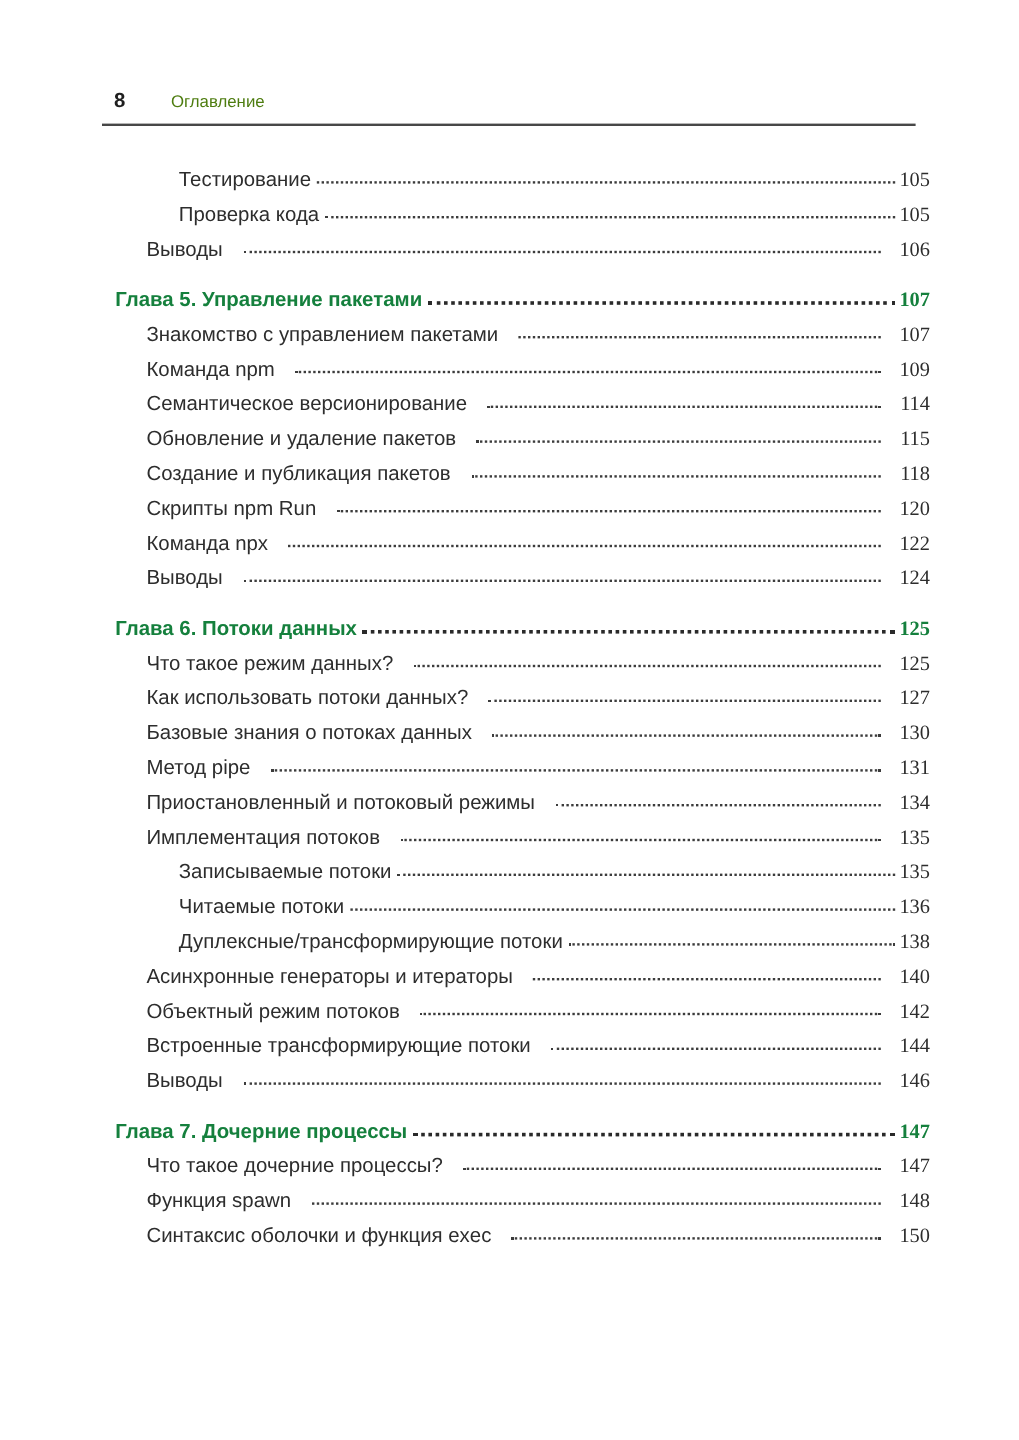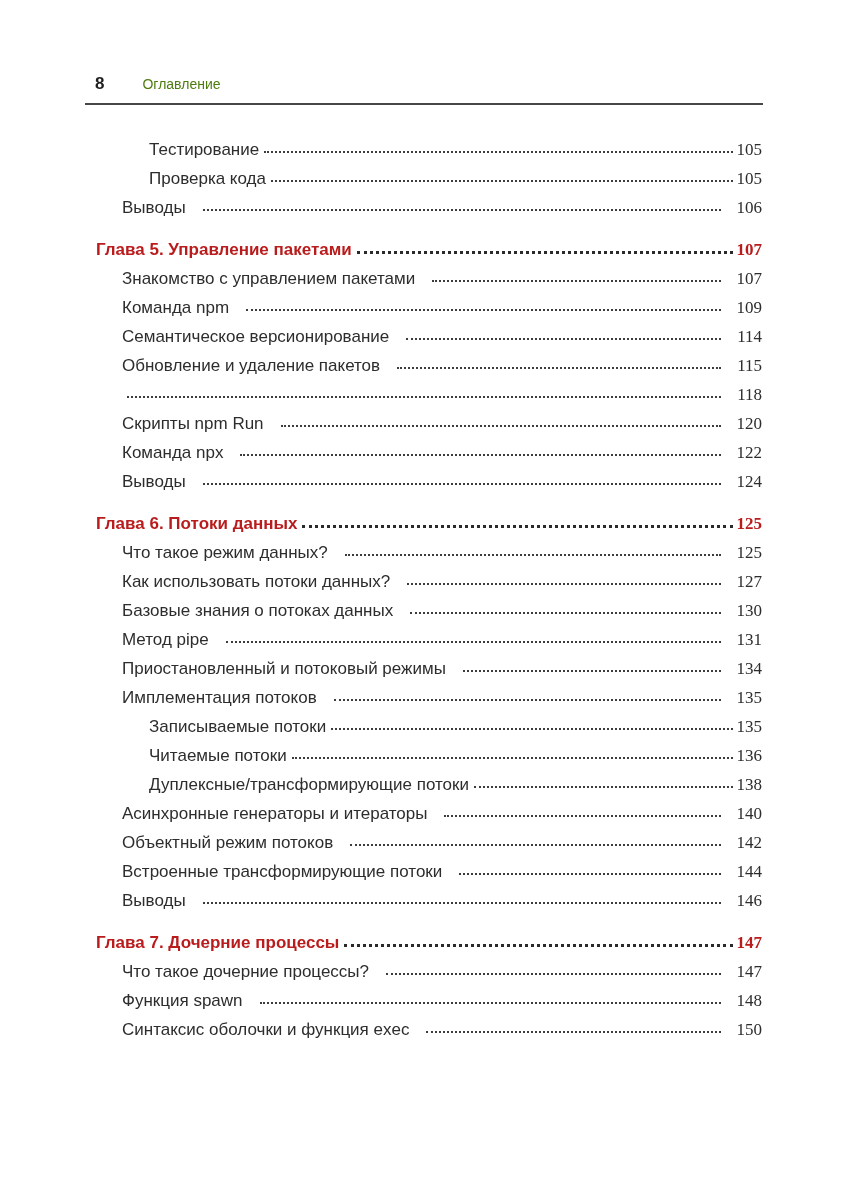--- a/index.html
+++ b/index.html
@@ -36,21 +36,21 @@
   .htitle {
     font-size: 14px;
     margin-left: 38px;
     color: #4d7c0f;
   }
   
   .toc {
     position: absolute;
     top: 111px;
     left: 96px;
-    right: 87px;
+    right: 74px;
     padding-top: 24px;
   }
   .row {
     display: flex;
     align-items: baseline;
     line-height: 29px;
     font-size: 17px;
     white-space: nowrap;
   }
   .row .label { flex: 0 0 auto; }
@@ -59,21 +59,21 @@
     min-width: 12px;
     border-bottom: 2px dotted #3c3c3c;
     margin: 0 4px 0 5px;
     position: relative;
     top: -2px;
   }
   .row .pg { flex: 0 0 auto; font-family: Liberation Serif, serif; }
   .lvl0 {
     font-weight: bold;
     margin-top: 13px;
-    color: #b91c1c;
+    color: #15803d;
   }
   .lvl0 .leader {
     border-bottom-width: 3px;
     border-bottom-color: #2a2a2a;
     top: -1px;
   }
   .lvl1 { margin-left: 26px; gap: 12px; }
   .lvl2 { margin-left: 53px; }
 </style>
 </head>
@@ -121,20 +121,21 @@
         <span class="label">Семантическое версионирование</span>
         <span class="leader"></span>
         <span class="pg">114</span>
       </div>
       <div class="row lvl1">
         <span class="label">Обновление и удаление пакетов</span>
         <span class="leader"></span>
         <span class="pg">115</span>
       </div>
       <div class="row lvl1">
+        <span class="label">Создание и публикация пакетов</span>
         <span class="leader"></span>
         <span class="pg">118</span>
       </div>
       <div class="row lvl1">
         <span class="label">Скрипты npm Run</span>
         <span class="leader"></span>
         <span class="pg">120</span>
       </div>
       <div class="row lvl1">
         <span class="label">Команда npx</span>

